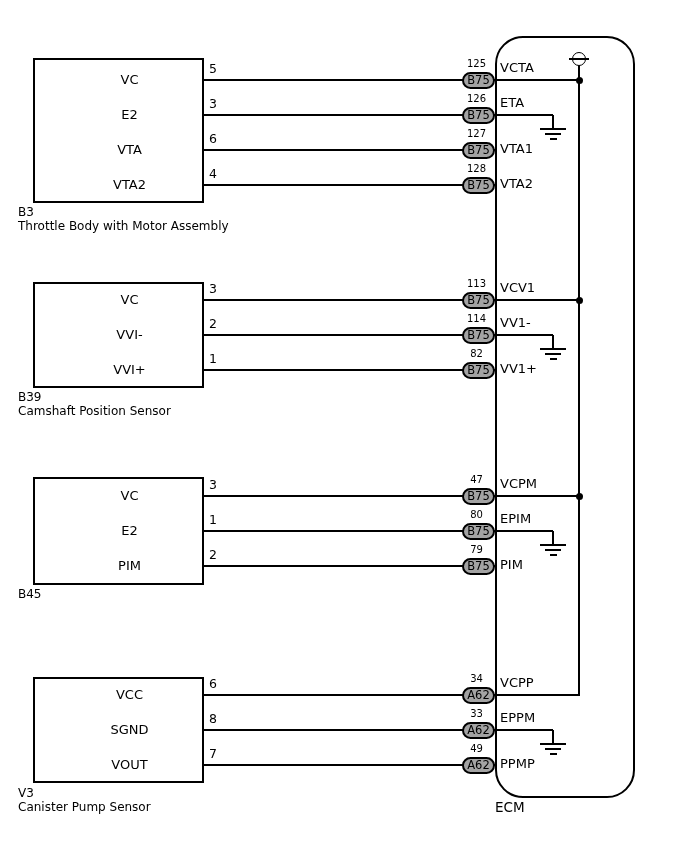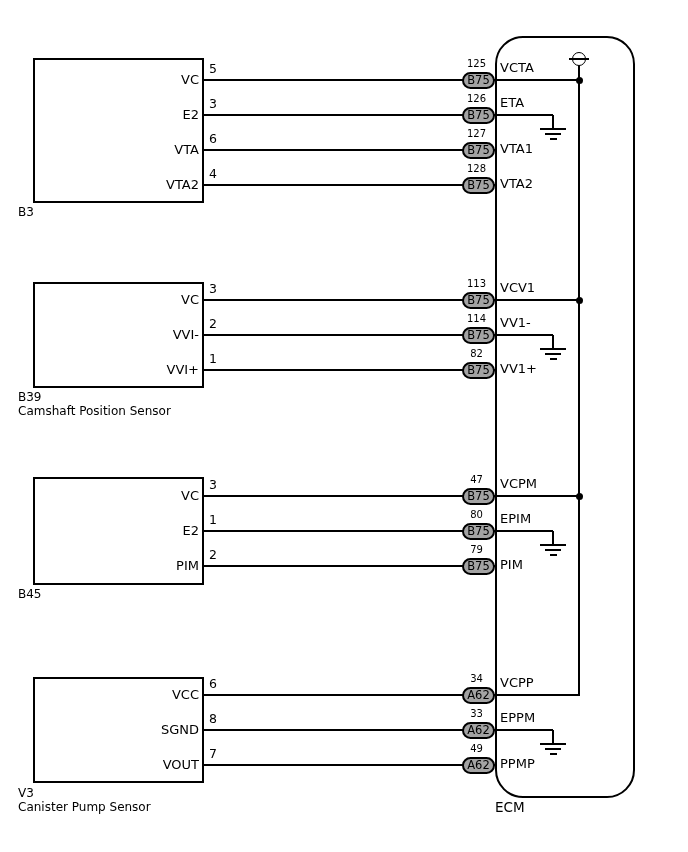--- a/index.html
+++ b/index.html
@@ -5,21 +5,21 @@
   html,body{margin:0;padding:0;background:#fff}
   .canvas{position:relative;width:688px;height:852px;background:#ffffff;
           font-family:"DejaVu Sans","Liberation Sans",sans-serif;color:#000;overflow:hidden}
 
   
   .mbox{position:absolute;left:33px;width:171px;border:2px solid #000;box-sizing:border-box;background:#fff}
   .mcap{position:absolute;left:18px;font-size:12px;line-height:14px;white-space:nowrap}
 
   
   .row{position:absolute;inset:0;pointer-events:none}
-  .plabel{position:absolute;left:60px;width:139px;text-align:right;top:calc(var(--y) - 8px);
+  .plabel{position:absolute;left:60px;width:139px;text-align:center;top:calc(var(--y) - 8px);
           font-size:13px;line-height:15px}
   .pnum{position:absolute;left:209px;top:calc(var(--y) - 18px);font-size:12.5px;line-height:13px}
   .wire{position:absolute;left:204px;top:calc(var(--y) - 1px);height:1.5px;background:#000}
   .w-plain{width:291px}
   .w-gnd{width:349px}
   .w-bus{width:376px}
   .cnum{position:absolute;left:458px;width:37px;text-align:center;top:calc(var(--y) - 23px);
         font-size:10px;line-height:13px}
   .oval{position:absolute;left:462px;width:33px;height:17px;top:calc(var(--y) - 8.5px);
         border:2px solid #000;border-radius:9px;background:#a3a3a3;box-sizing:border-box;
@@ -57,20 +57,21 @@
   <div class="shield-c"></div>
   <div class="shield-h"></div>
   <div class="ecm-label">ECM</div>
 
   <div class="mbox" style="top:58px;height:145px"></div>
   <div class="mbox" style="top:282px;height:106px"></div>
   <div class="mbox" style="top:477px;height:108px"></div>
   <div class="mbox" style="top:677px;height:106px"></div>
 
   <div class="mcap" style="top:205px">B3</div>
+  <div class="mcap" style="top:219px">Throttle Body with Motor Assembly</div>
   <div class="mcap" style="top:390px">B39</div>
   <div class="mcap" style="top:404px">Camshaft Position Sensor</div>
   <div class="mcap" style="top:587px">B45</div>
   <div class="mcap" style="top:786px">V3</div>
   <div class="mcap" style="top:800px">Canister Pump Sensor</div>
 
   <div class="row" style="--y:80px">
     <span class="plabel">VC</span>
     <span class="pnum">5</span>
     <div class="wire w-bus"></div>

